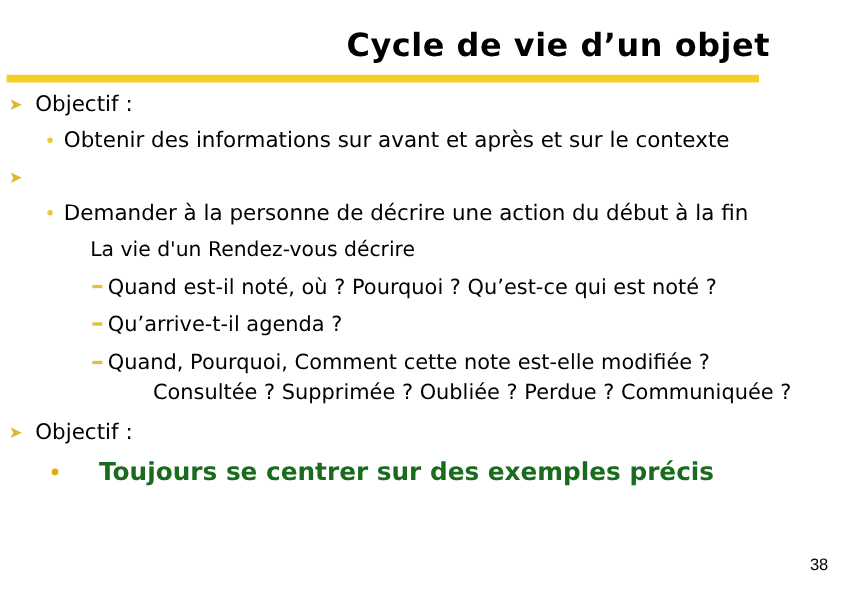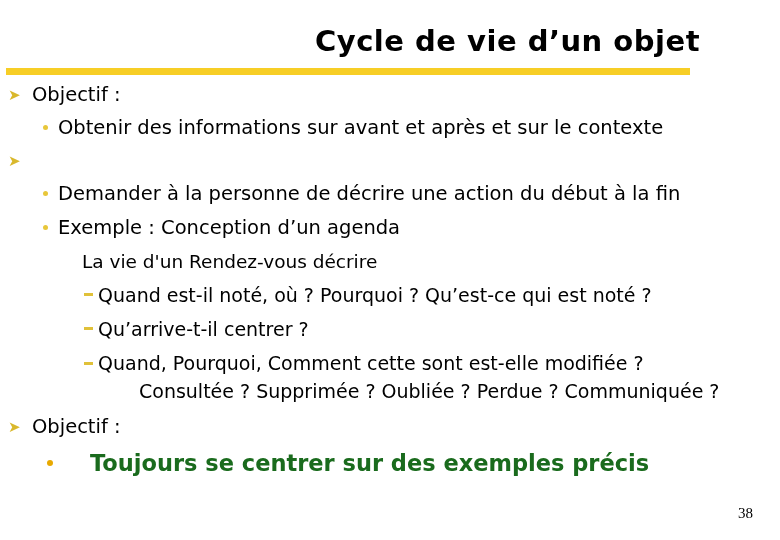--- a/index.html
+++ b/index.html
@@ -147,21 +147,21 @@
     background: #E8A900;
   }
 
   .spacer-sm { height: 6px; }
 
   
   .page-number {
     position: absolute;
     right: 27px;
     bottom: 18px;
-    font-family: Liberation Serif, serif;
+    font-family: Liberation Sans, sans-serif;
     font-size: 15px;
     color: #000000;
   }
 </style>
 </head>
 <body>
 
 <div id="slide">
 
   <div class="slide-title">Cycle de vie d’un objet</div>
@@ -182,43 +182,39 @@
 
     <div class="line lvl1">
       <span class="marker">➤</span>
     </div>
 
     <div class="line lvl2">
       <span class="marker"></span>
       <span>Demander à la personne de décrire une action du début à la fin</span>
     </div>
 
-    <div class="line lvl2">
-      <span class="marker"></span>
-      <span>Exemple : Conception d’un agenda</span>
-    </div>
 
     <div class="line lvl3-plain">
       <span>La vie d'un Rendez-vous décrire</span>
     </div>
 
     <div class="line lvl4">
       <span class="marker"></span>
       <span>Quand est-il noté, où ? Pourquoi ? Qu’est-ce qui est noté ?</span>
     </div>
 
 
     <div class="line lvl4">
       <span class="marker"></span>
-      <span>Qu’arrive-t-il centrer ?</span>
+      <span>Qu’arrive-t-il agenda ?</span>
     </div>
 
     <div class="line lvl4 wrap">
       <span class="marker"></span>
-      <span>Quand, Pourquoi, Comment cette sont est-elle  modifiée ?</span>
+      <span>Quand, Pourquoi, Comment cette note est-elle  modifiée ?</span>
       <span class="cont">Consultée ? Supprimée ? Oubliée ? Perdue ? Communiquée ?</span>
     </div>
 
     <div class="spacer-sm"></div>
 
     <div class="line lvl1">
       <span class="marker">➤</span>
       <span>Objectif :</span>
     </div>
 

